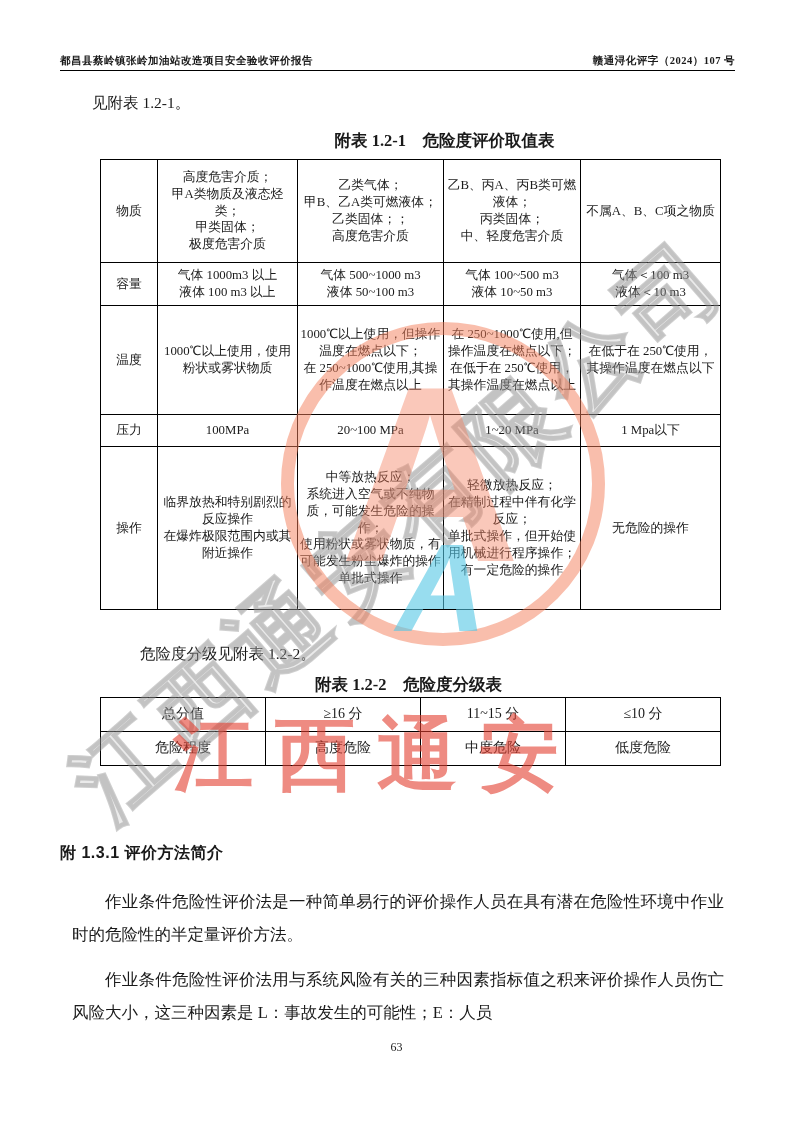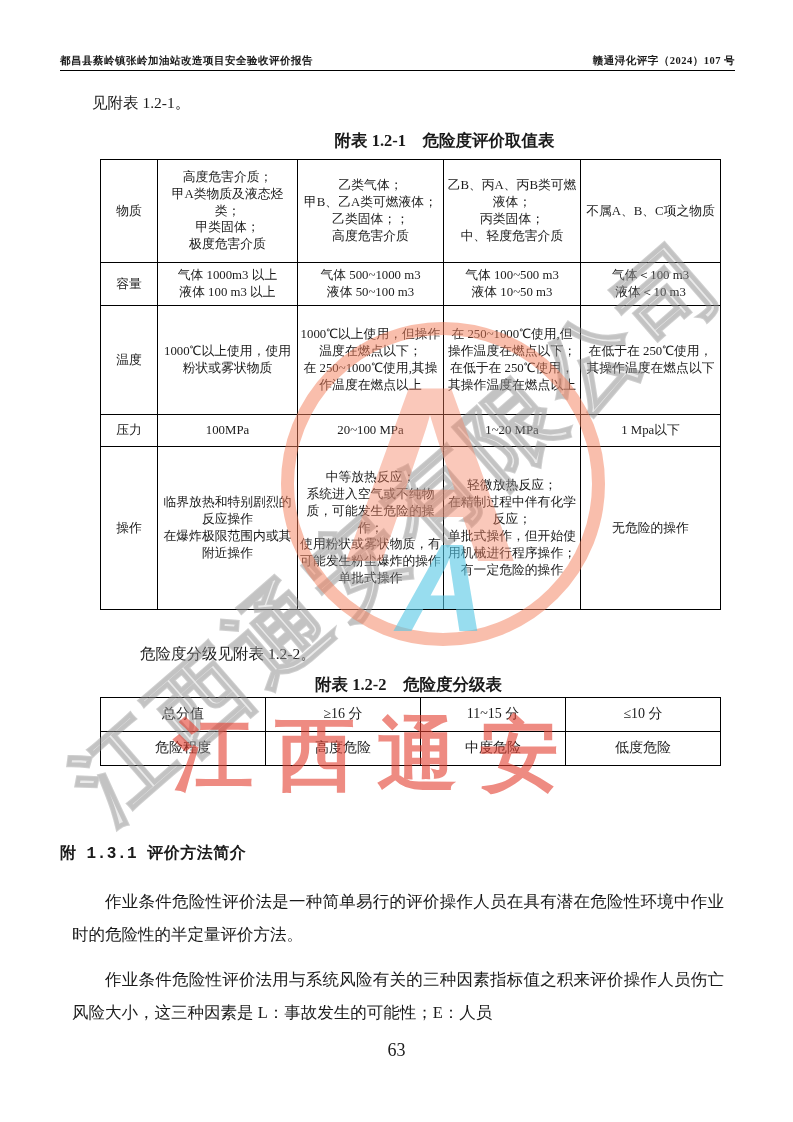--- a/index.html
+++ b/index.html
@@ -35,26 +35,26 @@
   .r-yali td{height:29px;}
   .r-caozuo td{height:160px;}
   .t2{position:absolute;top:697px;left:100px;width:620px;font-size:14px;}
   .t2 td{height:31px;}
   
   .between{position:absolute;top:644px;left:140px;font-size:15.5px;}
   
   .h13{position:absolute;top:805px;left:60px;font-size:18px;font-weight:bold;
     letter-spacing:1px;}
   .h131{position:absolute;top:843px;left:60px;font-size:16px;font-weight:bold;
-    font-family:Liberation Mono, monospace;letter-spacing:.5px;}
+    font-family:Liberation Sans, sans-serif;letter-spacing:.5px;}
   .paras{position:absolute;top:873px;left:60px;width:676px;font-size:16.5px;
     line-height:33px;text-align:justify;}
   .paras p{margin:12px;text-indent:2em;}
   .pagenum{position:absolute;top:1040px;left:0;width:100%;text-align:center;
-    font-size:18px;}
+    font-size:12px;}
   
   .wm{position:absolute;inset:0;pointer-events:none;z-index:6;overflow:hidden;}
   .wm-circle{
     position:absolute;left:281px;top:322px;width:298px;height:298px;
     border:13px solid rgba(243,125,90,0.50);border-radius:50%;
   }
   .wm-stampA{
     position:absolute;left:300px;top:330px;width:260px;height:290px;
     font-family:"Liberation Sans",sans-serif;font-size:250px;font-weight:bold;
     color:rgba(243,125,90,0.42);text-align:center;line-height:290px;

